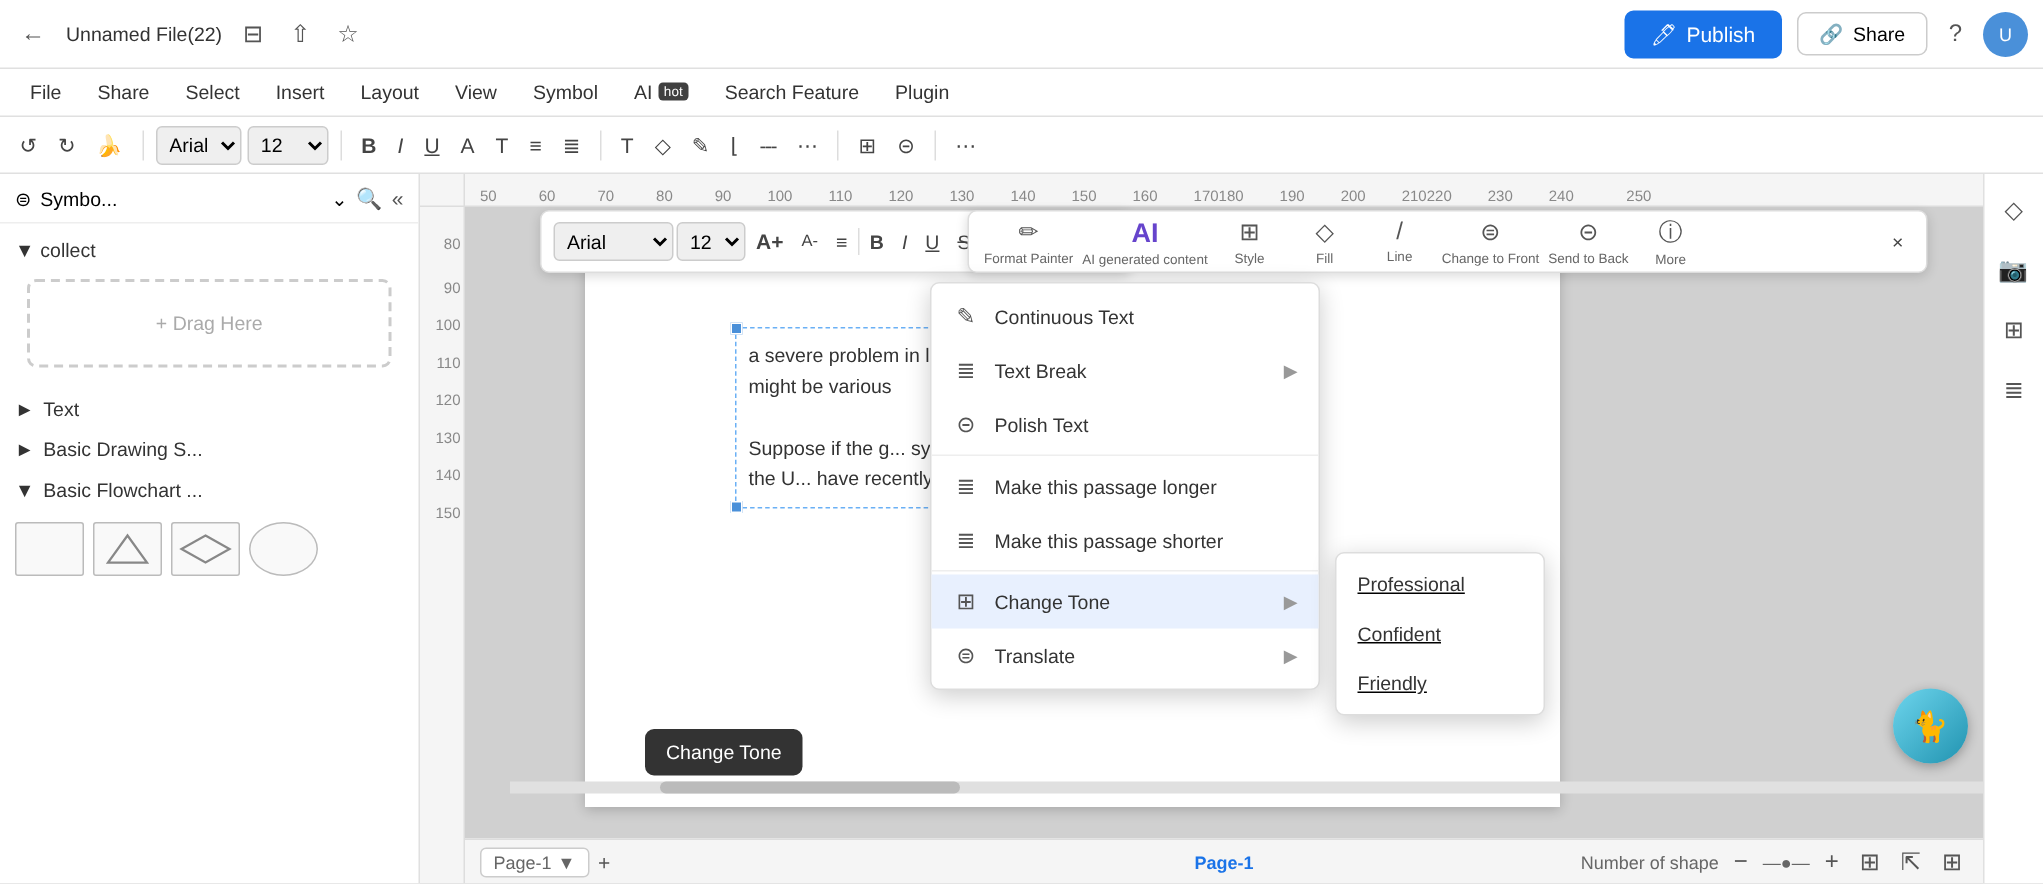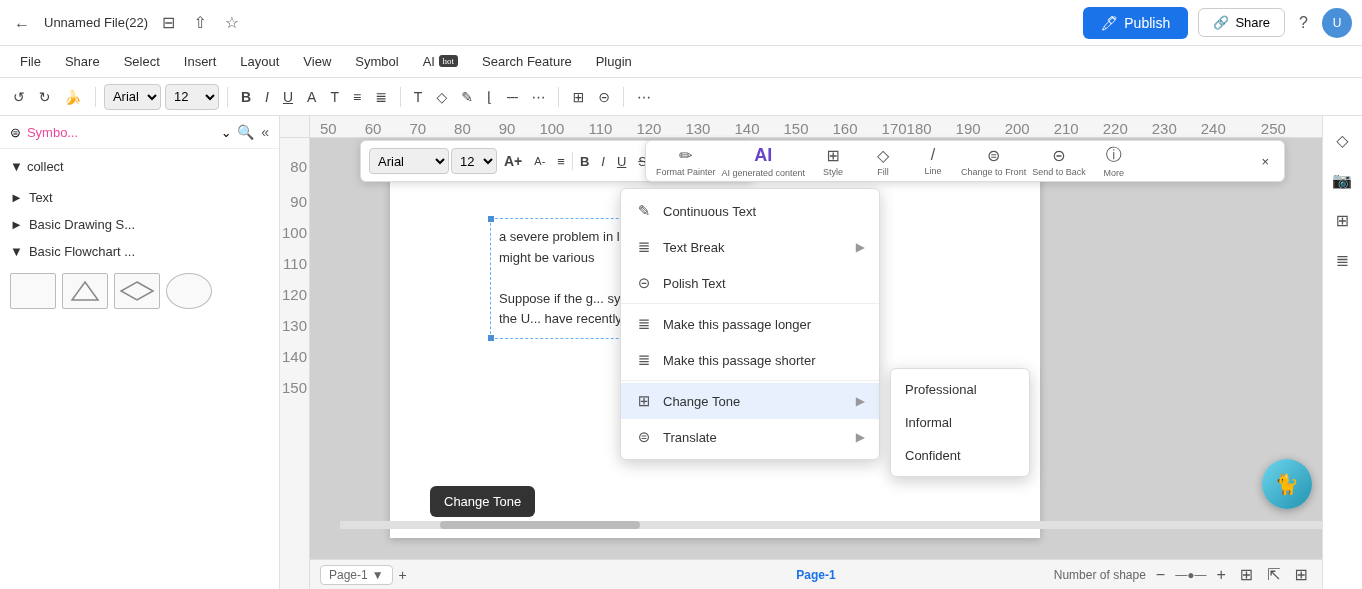--- a/index.html
+++ b/index.html
@@ -23,55 +23,55 @@
       padding: 6px 14px; font-size: 13px; cursor: pointer; display: flex; align-items: center; gap: 6px;
     }
     .avatar { width: 30px; height: 30px; border-radius: 50%; background: #4a90d9; display: flex; align-items: center; justify-content: center; color: #fff; font-size: 12px; }
 
     
     .menu-bar {
       display: flex; align-items: center; background: #fff; height: 32px;
       border-bottom: 1px solid #e0e0e0; padding: 0 10px; gap: 4px;
     }
     .menu-item { font-size: 13px; color: #333; padding: 4px 10px; cursor: pointer; border-radius: 4px; }
-    .ai-badge { background: #404040; color: #fff; font-size: 9px; border-radius: 3px; padding: 1px 4px; position: relative; top: -2px; font-family: Liberation Serif, serif; }
+    .ai-badge { background: #404040; color: #fff; font-size: 9px; border-radius: 3px; padding: 1px 4px; position: relative; top: -2px; }
 
     
     .toolbar {
       display: flex; align-items: center; background: #fff; height: 38px;
       border-bottom: 1px solid #e0e0e0; padding: 0 8px; gap: 4px;
     }
     .tb-btn { background: none; border: none; cursor: pointer; color: #444; font-size: 14px; padding: 3px 5px; border-radius: 3px; }
     .tb-select { border: 1px solid #ccc; border-radius: 4px; font-size: 13px; padding: 2px 4px; height: 26px; }
     .tb-sep { width: 1px; height: 20px; background: #ddd; margin: 0 4px; }
     .font-bold { font-weight: bold; }
     .font-italic { font-style: italic; }
 
     
     .main { display: flex; height: calc(589px - 46px - 32px - 38px); }
 
     
     .sidebar { width: 280px; background: #fff; border-right: 1px solid #e0e0e0; display: flex; flex-direction: column; overflow: hidden; }
     .sidebar-header { display: flex; align-items: center; padding: 8px 10px; border-bottom: 1px solid #eee; gap: 6px; }
-    .sidebar-title { font-size: 13px; color: #ec4899; flex: 1; }
+    .sidebar-title { font-size: 13px; color: #000000; flex: 1; }
     .sidebar-icon-btn { background: none; border: none; cursor: pointer; color: #555; font-size: 14px; }
     .sidebar-section { padding: 6px 10px; }
     .sidebar-section-header { display: flex; align-items: center; gap: 4px; font-size: 13px; color: #333; cursor: pointer; padding: 4px 0; }
     .drag-here { border: 2px dashed #ccc; border-radius: 6px; margin: 8px; padding: 20px; text-align: center; color: #aaa; font-size: 13px; cursor: pointer; }
     .sidebar-item { display: flex; align-items: center; gap: 6px; padding: 6px 10px; cursor: pointer; color: #333; font-size: 13px; }
     .sidebar-sub-items { display: flex; flex-wrap: wrap; gap: 6px; padding: 8px 10px; }
     .sub-shape { width: 46px; height: 36px; border: 1px solid #bbb; background: #f9f9f9; cursor: pointer; display: flex; align-items: center; justify-content: center; }
 
     
     .canvas-area { flex: 1; background: #e8e8e8; position: relative; overflow: hidden; }
 
     
     .ruler-h { position: absolute; top: 0; left: 30px; right: 0; height: 22px; background: #f5f5f5; border-bottom: 1px solid #ddd; display: flex; align-items: flex-end; overflow: hidden; }
     .ruler-v { position: absolute; top: 22px; left: 0; width: 30px; bottom: 0; background: #f5f5f5; border-right: 1px solid #ddd; display: flex; flex-direction: column; align-items: flex-end; overflow: hidden; }
-    .ruler-tick { font-size: 15px; color: #888; }
+    .ruler-tick { font-size: 10px; color: #888; }
     .ruler-corner { position: absolute; top: 0; left: 0; width: 30px; height: 22px; background: #f5f5f5; border-right: 1px solid #ddd; border-bottom: 1px solid #ddd; }
 
     
     .canvas-content { position: absolute; top: 22px; left: 30px; right: 0; bottom: 30px; background: #d0d0d0; }
     .canvas-page { position: absolute; top: 20px; left: 80px; width: 650px; height: 380px; background: #fff; box-shadow: 0 2px 8px rgba(0,0,0,0.2); }
     .text-block { position: absolute; top: 60px; left: 100px; width: 340px; font-size: 13px; line-height: 1.6; color: #333; border: 1px dashed #6ab0f5; padding: 8px; }
 
     
     .float-toolbar {
       position: absolute; top: 0; left: 50px; background: #fff; border: 1px solid #ddd;
@@ -103,21 +103,21 @@
     .cm-item-icon { font-size: 15px; color: #555; width: 18px; text-align: center; }
     .cm-item-label { flex: 1; }
     .cm-item-arrow { color: #999; font-size: 12px; }
     .cm-sep { height: 1px; background: #eee; margin: 2px 0; }
     .cm-item.active { background: #e8f0fe; }
 
     
     .sub-menu {
       position: absolute; top: 50px; left: 580px; background: #fff;
       border: 1px solid #ddd; border-radius: 6px; box-shadow: 0 4px 16px rgba(0,0,0,0.2);
-      width: 140px; z-index: 30; padding: 4px 0;
+      width: 140px; z-index: 30; padding: 4px 0; text-decoration: underline;
     }
     .sm-item {
       display: flex; align-items: center; padding: 9px 14px;
       cursor: pointer; font-size: 13px; color: #333;
     }
 
     
     .change-tone-tooltip {
       position: absolute; bottom: 50px; left: 140px; background: #333; color: #fff;
       border-radius: 6px; padding: 8px 14px; font-size: 13px; z-index: 40;
@@ -229,20 +229,24 @@
       <span>⌄</span>
       <button class="sidebar-icon-btn">🔍</button>
       <button class="sidebar-icon-btn">«</button>
     </div>
 
     <div class="sidebar-section">
       <div class="sidebar-section-header">
         <span>▼</span>
         <span>collect</span>
       </div>
+      <div class="drag-here">
+        <span>+</span>
+        <span> Drag Here</span>
+      </div>
     </div>
 
     <div class="sidebar-item">
       <span>►</span>
       <span>Text</span>
     </div>
     <div class="sidebar-item">
       <span>►</span>
       <span>Basic Drawing S...</span>
     </div>
@@ -282,21 +286,21 @@
       <span class="ruler-tick" style="margin-left:24px">120</span>
       <span class="ruler-tick" style="margin-left:24px">130</span>
       <span class="ruler-tick" style="margin-left:24px">140</span>
       <span class="ruler-tick" style="margin-left:24px">150</span>
       <span class="ruler-tick" style="margin-left:24px">160</span>
       <span class="ruler-tick" style="margin-left:24px">170</span>
       <span class="ruler-tick" style="">180</span>
       <span class="ruler-tick" style="margin-left:24px">190</span>
       <span class="ruler-tick" style="margin-left:24px">200</span>
       <span class="ruler-tick" style="margin-left:24px">210</span>
-      <span class="ruler-tick" style="margin-left:24px">220</span>
+      <span class="ruler-tick" style="">220</span>
       <span class="ruler-tick" style="margin-left:24px">230</span>
       <span class="ruler-tick" style="margin-left:24px">240</span>
       <span class="ruler-tick" style="margin-left:35px">250</span>
     </div>
 
     <div class="ruler-v">
       <span class="ruler-tick" style="margin-top:20px;margin-right:2px;">80</span>
       <span class="ruler-tick" style="margin-top:18px;margin-right:2px;">90</span>
       <span class="ruler-tick" style="margin-top:14px;margin-right:2px;">100</span>
       <span class="ruler-tick" style="margin-top:14px;margin-right:2px;">110</span>
@@ -412,24 +416,24 @@
           <span class="cm-item-label">Translate</span>
           <span class="cm-item-arrow">▶</span>
         </div>
       </div>
 
       <div class="sub-menu" style="top:230px;left:580px;">
         <div class="sm-item">
           <span>Professional</span>
         </div>
         <div class="sm-item">
-          <span>Informal</span>
+          <span>Confident</span>
         </div>
         <div class="sm-item">
-          <span>Confident</span>
+          <span>Friendly</span>
         </div>
       </div>
 
       <div class="change-tone-tooltip" style="bottom:42px;left:120px;">
         <span>Change Tone</span>
       </div>
 
       <div class="ai-circle" style="right:10px;bottom:50px;">
         <span style="color:#fff;">🐈</span>
       </div>

